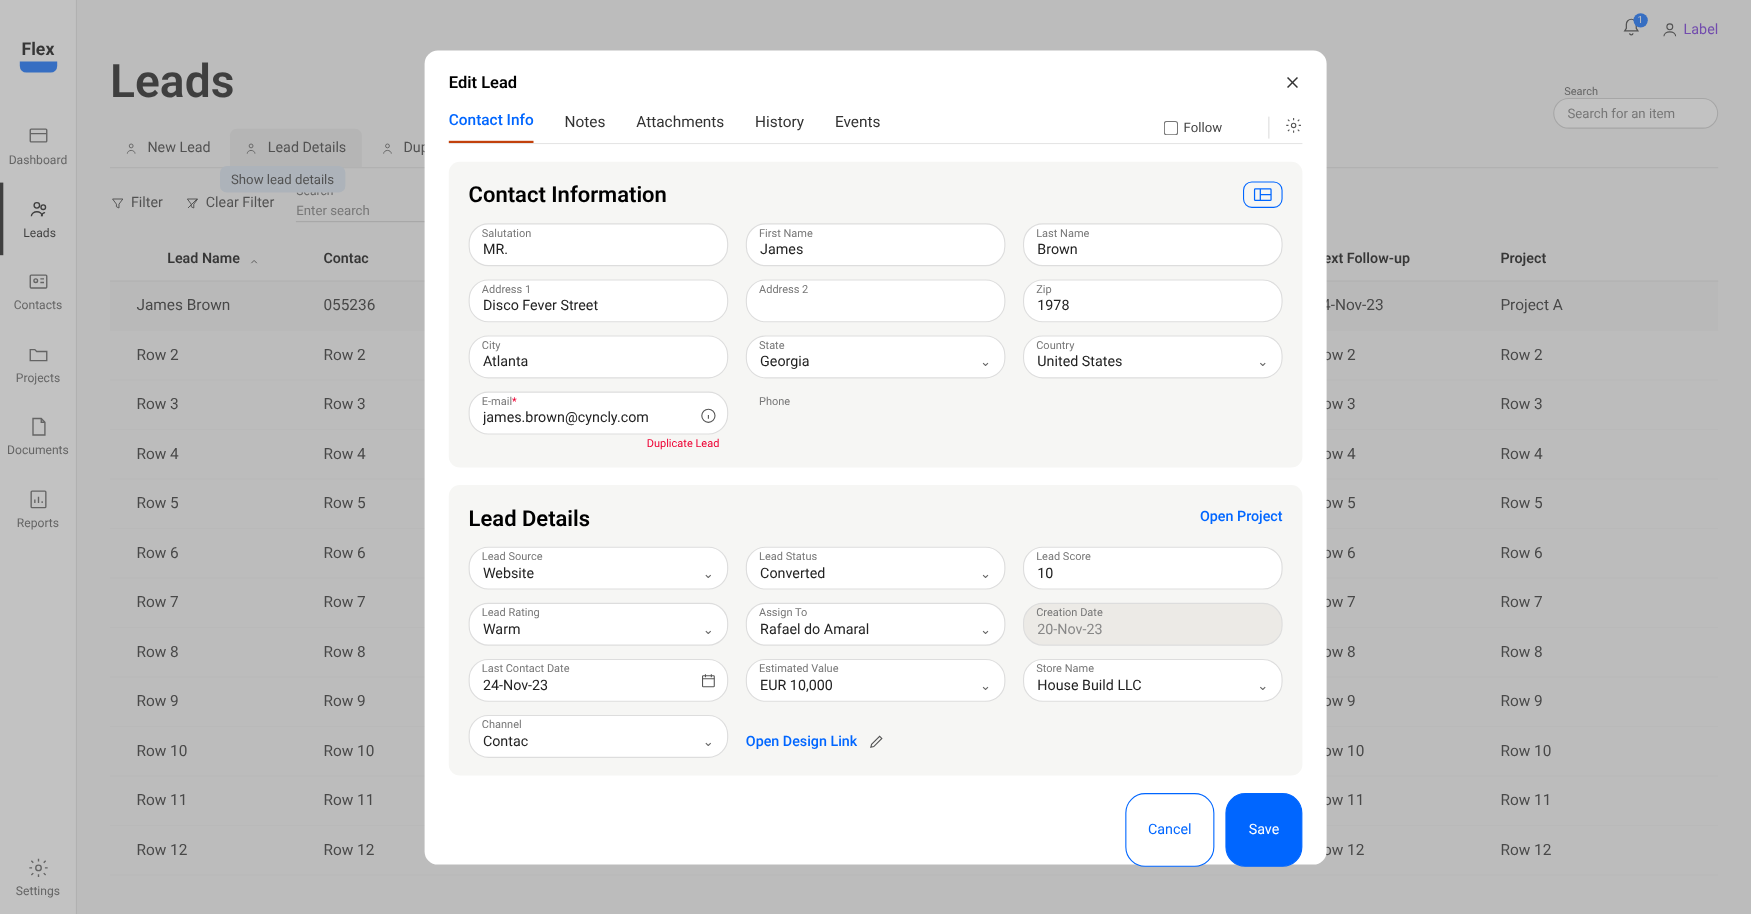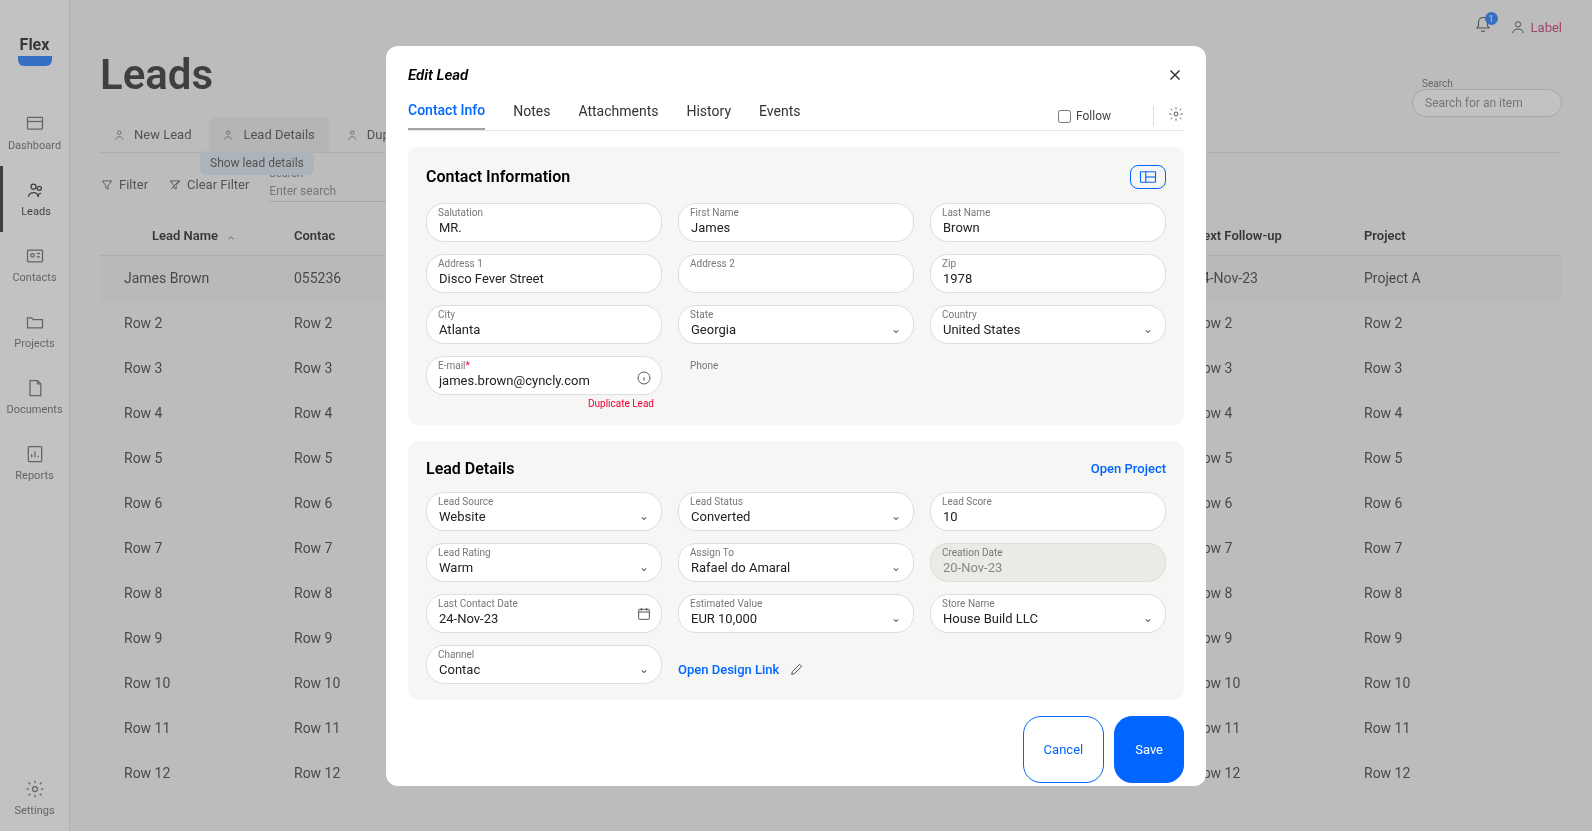--- a/index.html
+++ b/index.html
@@ -13,21 +13,21 @@
 .nav-item { display: flex; flex-direction: column; align-items: center; padding: 14px 0; width: 100%; cursor: pointer; font-size: 11px; color: #555; }
 .nav-item.active { border-left: 3px solid #111; color:#111; }
 .nav-item svg { width: 20px; height: 20px; margin-bottom: 5px; }
 .sidebar-spacer { flex: 1; }
 
 
 .main { position: absolute; left: 70px; top: 0; right: 0; bottom: 0; padding: 12px 30px; }
 .topbar { display:flex; justify-content:flex-end; align-items:center; gap:18px; height:30px; }
 .notif { position:relative; }
 .notif-badge { position:absolute; top:-4px; right:-6px; background:#0066ff; color:#fff; font-size:9px; border-radius:50%; width:13px; height:13px; display:flex; align-items:center; justify-content:center; }
-.userlabel { display:flex; align-items:center; gap:5px; font-size:13px; color:#be185d; }
+.userlabel { display:flex; align-items:center; gap:5px; font-size:13px; color:#6d28d9; }
 .search-top { display:flex; flex-direction:column; }
 .search-top label { font-size:10px; color:#555; margin-left:10px; }
 .search-top input { border:1px solid #ccc; border-radius:18px; padding:6px 12px; font-size:12px; width:150px; }
 
 .page-title { font-size: 42px; font-weight: 600; margin: 8px 0 18px; color:#111; }
 
 .tabs { display: flex; gap: 4px; border-bottom: 1px solid #ddd; }
 .tab { display:flex; align-items:center; gap:6px; padding: 10px 14px; font-size: 13px; color: #333; cursor:pointer; border-radius:6px 6px 0 0; }
 .tab.active { background:#e8e8e8; }
 .tooltip { position:absolute; background:#d9e4f0; color:#333; font-size:12px; padding:5px 10px; border-radius:6px; margin-top:34px; margin-left:100px; }
@@ -41,32 +41,32 @@
 .table th { text-align:left; font-size:13px; font-weight:600; padding:12px 24px; border-bottom:1px solid #ddd; }
 .table td { text-align:left; font-size:14px; padding:14px 24px; border-bottom:1px solid #eee; color:#222; }
 .table tr.selected { background:#eeeeee; }
 
 
 .overlay { position:absolute; inset:0; background:rgba(120,120,120,0.45); display:flex; align-items:center; justify-content:center; }
 
 
 .modal { background:#fff; width:820px; border-radius:12px; padding:20px 22px; max-height: 740px; display:flex; flex-direction:column; }
 .modal-head { display:flex; justify-content:space-between; align-items:center; }
-.modal-title { font-size:15px; font-weight:600;font-style:italic; }
+.modal-title { font-size:15px; font-weight:600; }
 .close-icon { cursor:pointer; width:18px; height:18px; }
 .modal-tabs { display:flex; gap:28px; margin-top:18px; border-bottom:1px solid #e5e5e5; align-items:center; }
 .mtab { font-size:14px; padding-bottom:10px; cursor:pointer; color:#333; }
-.mtab.active { color:#0066ff; border-bottom:2px solid #a3a3a3; font-weight:500; }
+.mtab.active { color:#0066ff; border-bottom:2px solid #c2410c; font-weight:500; }
 .mtab-spacer { flex:1; }
 .follow { display:flex; align-items:flex-end; gap:5px; font-size:12px; color:#444; }
 .gear { margin-left:14px; padding-left:14px; border-left:1px solid #ddd; cursor:pointer; }
 
 .section { background:#f6f6f4; border-radius:10px; padding:18px 18px 16px; margin-top:16px; }
 .sec-head { display:flex; justify-content:space-between; align-items:center; margin-bottom:14px; }
-.sec-title { font-size:16px; font-weight:600; }
+.sec-title { font-size:20px; font-weight:600; }
 .open-link { color:#0066ff; font-size:13px; font-weight:500; cursor:pointer; }
 .designs-btn { border:1px solid #0066ff; border-radius:8px; padding:4px 8px; cursor:pointer; display:flex; align-items:center; }
 
 .row3 { display:grid; grid-template-columns:1fr 1fr 1fr; gap:12px 16px; }
 .field { position:relative; }
 .field-label { position:absolute; top:4px; left:12px; font-size:10px; color:#777; }
 .field-label .req { color:#e03; }
 .field input, .field .select { width:100%; border:1px solid #ddd; border-radius:18px; background:#fff; padding:16px 12px 6px; font-size:13px; color:#222; }
 .field.disabled input { background:#eceae6; color:#888; }
 .select { display:flex; align-items:center; justify-content:space-between; }

